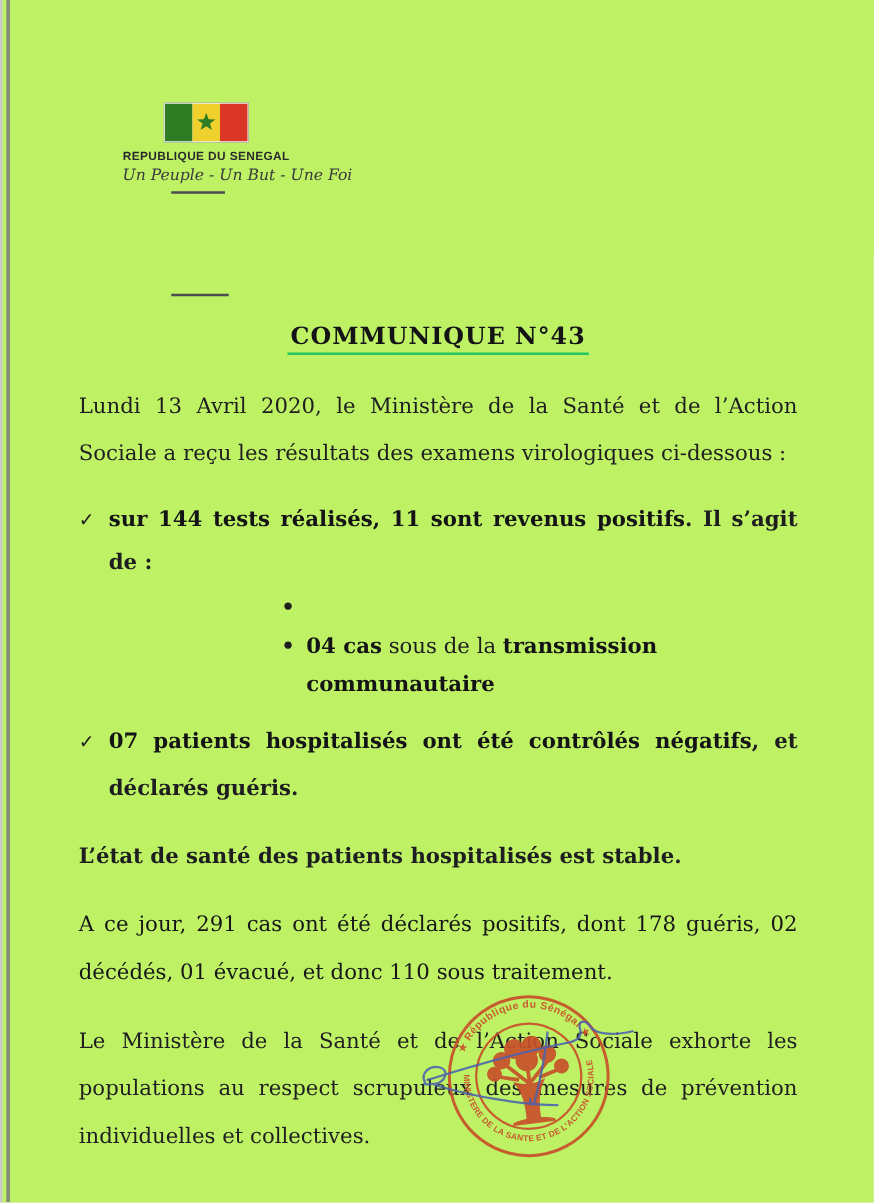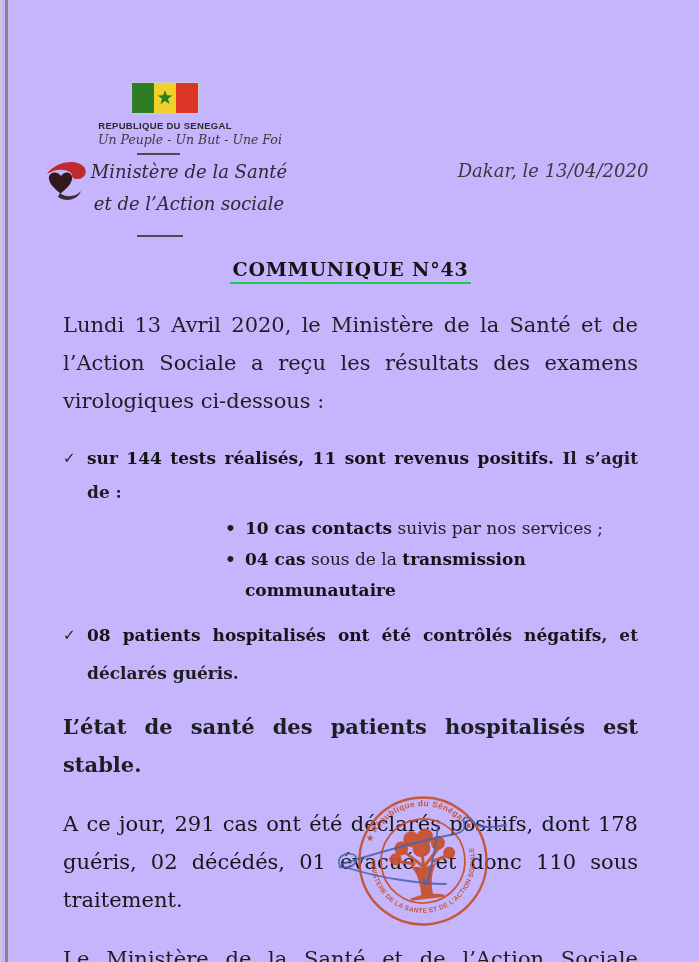--- a/index.html
+++ b/index.html
@@ -1,19 +1,19 @@
 <!DOCTYPE html>
 <html><head>
 <meta charset="utf-8">
 <style>
   html,body{margin:0;padding:0;background:#e9e9ea;}
   .page{
     position:relative;
     width:699px;height:962px;
-    background:#c4b5fd;
+    background:#bef264;
     overflow:hidden;
     font-family:"DejaVu Serif", serif;
     color:#1e1e20;
   }
   
   .scan-edge{position:absolute;left:0;top:0;bottom:0;width:2px;background:#c9c9cc;}
   .scan-edge-line{position:absolute;left:5px;top:0;bottom:0;width:3px;background:#7b7b80;opacity:.85;}
 
   
   .flag-block{position:absolute;left:98px;top:82px;width:134px;text-align:center;}
@@ -30,21 +30,21 @@
   .ministry-name{margin-left:48px;text-align:center;font-style:italic;font-size:18px;color:#2c2c30;line-height:32px;white-space:nowrap;}
   .dateline{position:absolute;left:438px;top:160px;width:230px;font-style:italic;font-size:18px;color:#3a3a3e;text-align:center;white-space:nowrap;}
 
   
   .main{position:absolute;left:63px;top:0;width:575px;}
   .doc-title{margin-top:258px;text-align:center;}
   .doc-title span{
     display:inline-block;font-size:19px;font-weight:bold;letter-spacing:.8px;
     border-bottom:2px solid #22c55e;padding:0 2px 2px 2px;color:#141416;
   }
-  .para{font-size:21px;line-height:38px;text-align:justify;}
+  .para{font-size:17px;line-height:38px;text-align:justify;}
   .p-intro{margin-top:22px;}
   .check-row{display:flex;margin-top:14px;font-size:17px;line-height:34px;}
   .check-row .marker{width:24px;flex:0 0 24px;font-weight:bold;font-family:"DejaVu Sans", sans-serif;font-size:15px;}
   .check-row .txt{flex:1;text-align:justify;font-weight:bold;}
   .check-row.two-line{line-height:38px;margin-top:10px;}
   .sub-bullets{margin-top:4px;}
   .bullet-row{display:flex;margin-left:162px;font-size:17px;line-height:31px;}
   .bullet-row .marker{width:20px;flex:0 0 20px;font-weight:bold;}
   .p-stable{margin-top:16px;font-weight:bold;}
   .p-totals{margin-top:14px;font-weight:normal;color:#161618;}
@@ -72,64 +72,49 @@
         <rect x="23" y="1" width="22" height="30" fill="#f0d02c"></rect>
         <rect x="45" y="1" width="22" height="30" fill="#dc3626"></rect>
         <path d="M34,8.2 l1.9,5.1 5.4,.2 -4.3,3.3 1.5,5.2 -4.5,-3 -4.5,3 1.5,-5.2 -4.3,-3.3 5.4,-.2 Z" fill="#2e7d25"></path>
       </svg>
     </span>
     <div class="flag-caption">REPUBLIQUE DU SENEGAL</div>
     <div class="motto">Un Peuple - Un But - Une Foi</div>
   </div>
   <div class="rule rule-1"></div>
 
-  <div class="ministry-block">
-    <span class="ministry-logo">
-      <svg width="44" height="42" viewBox="0 0 44 42">
-        <path d="M3,14 C10,3 30,-2 39,6 C44,10.5 42,18 34,19 C30,19.5 27,17 28,14 C23,8 11,9 3,14 Z" fill="#c0292e"></path>
-        <path d="M17,16 C13,10 4,12 5,19 C5.8,25 12,29.5 16.5,33.5 C21,29.5 27.2,25 28,19 C29,12 21,10 17,16 Z" fill="#33191c"></path>
-        <path d="M16,33 C22,38 32,37 37,31 C34,40 22,42.5 14,37 Z" opacity=".9" fill="#33191c"></path>
-      </svg>
-    </span>
-    <div class="ministry-name">
-      <div>Ministère de la Santé</div>
-      <div>et de l’Action sociale</div>
-    </div>
-  </div>
   <div class="rule rule-2"></div>
 
-  <div class="dateline">Dakar, le 13/04/2020</div>
 
   <div class="main">
 
     <div class="doc-title">
       <span>COMMUNIQUE N°43</span>
     </div>
 
     <p class="para p-intro">Lundi 13 Avril 2020, le Ministère de la Santé et de l’Action Sociale a reçu les résultats des examens virologiques ci-dessous :</p>
 
     <div class="check-row">
       <span class="marker">✓</span>
       <span class="txt"><b>sur 144 tests réalisés, 11 sont revenus positifs</b><span>. Il s’agit de :</span></span>
     </div>
 
     <div class="sub-bullets">
       <div class="bullet-row">
         <span class="marker">•</span>
-        <span class="txt"><b>10 cas contacts</b><span> suivis par nos services ;</span></span>
       </div>
       <div class="bullet-row">
         <span class="marker">•</span>
         <span class="txt"><b>04 cas</b><span> sous de la </span><b>transmission communautaire</b></span>
       </div>
     </div>
 
     <div class="check-row two-line">
       <span class="marker">✓</span>
-      <span class="txt"><b>08 patients hospitalisés ont été contrôlés négatifs</b><span>, et déclarés guéris.</span></span>
+      <span class="txt"><b>07 patients hospitalisés ont été contrôlés négatifs</b><span>, et déclarés guéris.</span></span>
     </div>
 
     <p class="para p-stable">L’état de santé des patients hospitalisés est stable.</p>
 
     <p class="para p-totals">A ce jour, 291 cas ont été déclarés positifs, dont 178 guéris, 02 décédés, 01 évacué, et donc 110 sous traitement.</p>
 
     <p class="para p-closing">Le Ministère de la Santé et de l’Action Sociale exhorte les populations au respect scrupuleux des mesures de prévention individuelles et collectives.</p>
   </div>
 
   <svg class="stamp" viewBox="-75 -75 150 150">

